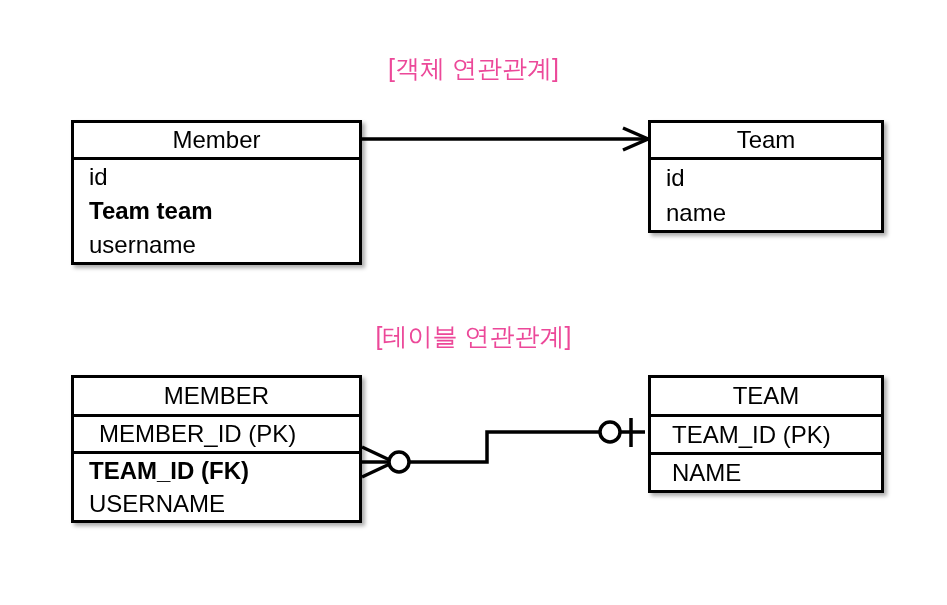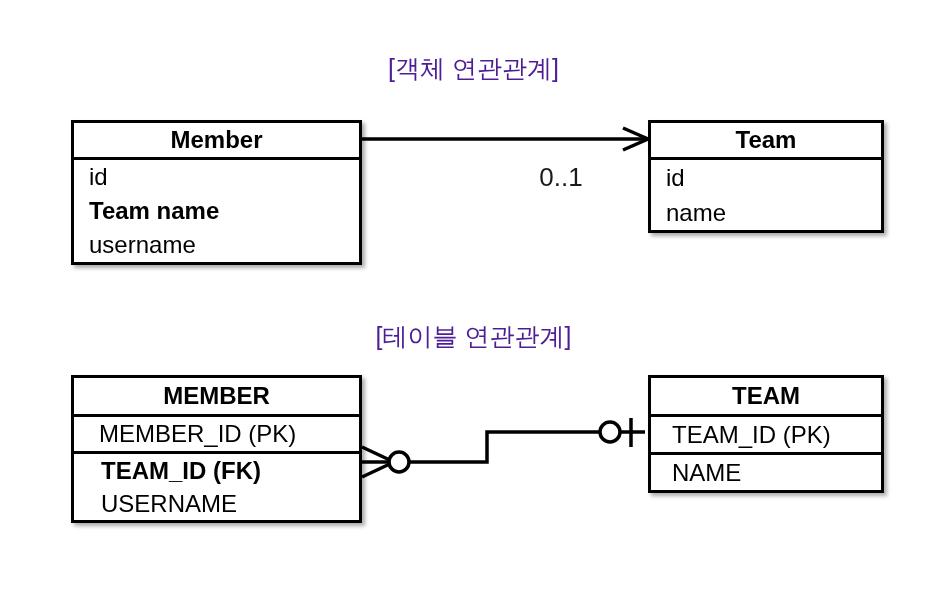--- a/index.html
+++ b/index.html
@@ -19,40 +19,40 @@
   .canvas {
     position: absolute;
     inset: 0;
   }
 
   
   .caption {
     position: absolute;
     font-size: 25px;
     line-height: 1;
-    color: #4c1d95;
+    color: #ec4899;
     white-space: nowrap;
     text-align: center;
     letter-spacing: 0px;
   }
   #caption-object   { left: 0;  top: 56px;  width: 947px; }
   #caption-table    { left: 0;  top: 324px; width: 947px; }
 
   
   .entity {
     position: absolute;
     background: #ffffff;
     border: 3px solid #000000;
     box-sizing: border-box;
     box-shadow: 3px 3px 4px rgba(0,0,0,0.33);
     z-index: 3;
   }
   .entity .title {
     text-align: center;
-    font-weight: bold;
+    font-weight: normal;
     box-sizing: border-box;
     display: flex;
     align-items: center;
     justify-content: center;
   }
   .entity .attrs {
     box-sizing: border-box;
     display: flex;
     flex-direction: column;
     justify-content: center;
@@ -87,21 +87,21 @@
   #box-member-tbl {
     left: 71px; top: 375px; width: 291px; height: 148px;
   }
   #box-member-tbl .title { height: 36px; font-size: 24px; }
   #box-member-tbl .row-pk {
     height: 37px; font-size: 24px; padding-left: 25px;
     display: flex; align-items: center; white-space: nowrap;
     box-sizing: border-box;
   }
   #box-member-tbl .attrs { height: 69px; }
-  #box-member-tbl .attr  { height: 34px; font-size: 24px; margin-left: 12px; }
+  #box-member-tbl .attr  { height: 34px; font-size: 24px; }
 
   
   #box-team-tbl {
     left: 648px; top: 375px; width: 236px; height: 118px;
   }
   #box-team-tbl .title { height: 36px; font-size: 24px; }
   #box-team-tbl .row   {
     height: 38px; font-size: 24px; padding-left: 21px;
     display: flex; align-items: center; white-space: nowrap;
     box-sizing: border-box;
@@ -156,27 +156,26 @@
 
       <polyline points="409,462 487,462 487,432 600,432" fill="none" stroke="#000000" stroke-width="3.5" stroke-linejoin="miter" stroke-linecap="butt"></polyline>
 
       <circle cx="610" cy="432" r="10" fill="#ffffff" stroke="#000000" stroke-width="3.5"></circle>
 
       <line x1="620" y1="432" x2="645" y2="432" stroke="#000000" stroke-width="3.5"></line>
       <line x1="631" y1="418" x2="631" y2="447" stroke="#000000" stroke-width="3.5"></line>
     </g>
   </svg>
 
-  <div id="mult-label">0..1</div>
 
   <div class="entity" id="box-member">
     <div class="title">Member</div>
     <div class="attrs sep-top">
       <div class="attr">id</div>
-      <div class="attr bold">Team name</div>
+      <div class="attr bold">Team team</div>
       <div class="attr">username</div>
     </div>
   </div>
 
   <div class="entity" id="box-team">
     <div class="title">Team</div>
     <div class="attrs sep-top">
       <div class="attr">id</div>
       <div class="attr">name</div>
     </div>

